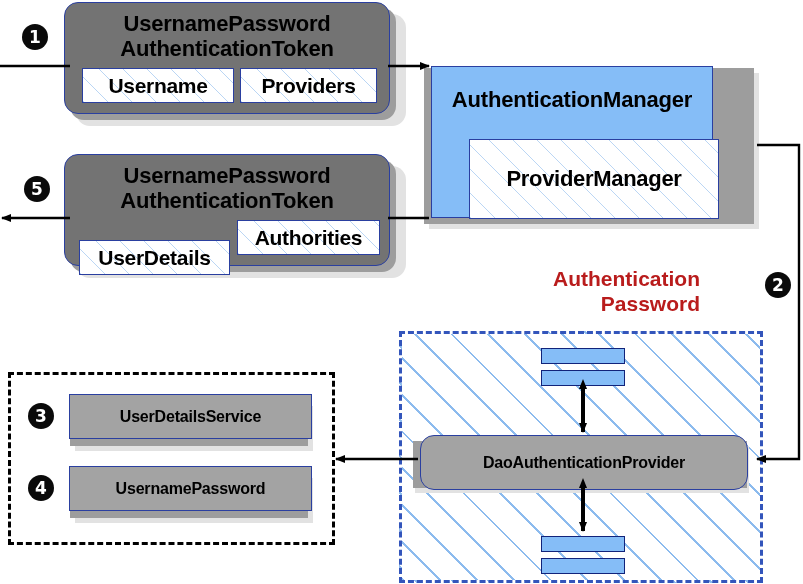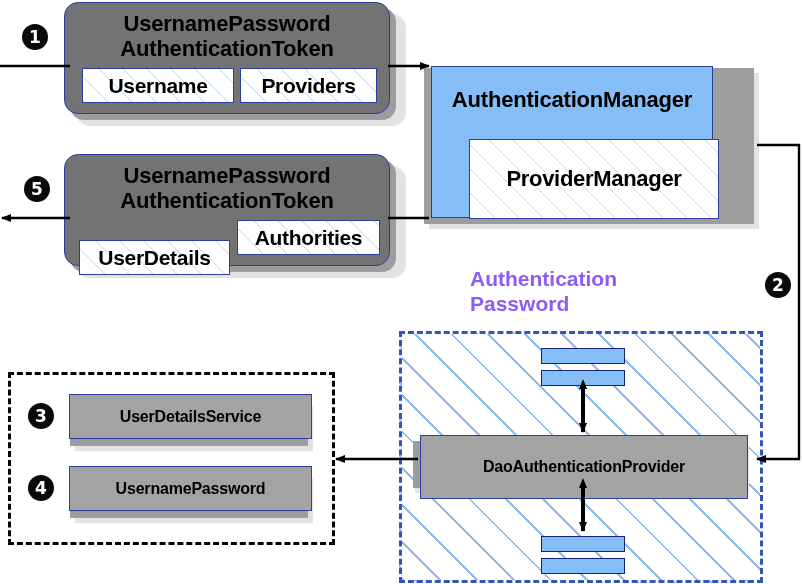--- a/index.html
+++ b/index.html
@@ -171,24 +171,24 @@
     align-items: center;
     justify-content: center;
     line-height: 1;
     z-index: 20;
     font-family: "DejaVu Sans", sans-serif;
   }
 
   
   .section-label {
     position: absolute;
-    text-align: left;
+    text-align: right;
     font-weight: bold;
     font-size: 21px;
-    color: #8b5cf6;
+    color: #b91c1c;
     line-height: 25px;
   }
 
   
   #wires {
     position: absolute;
     left: 0; top: 0;
     width: 803px;
     height: 584px;
     z-index: 8;
@@ -266,21 +266,21 @@
     <span>2</span>
   </div>
 
   <div class="dashed-hatched" style="left:399px; top:331px; width:364px; height:252px;"></div>
 
   <div class="mini-bar" style="left:541px; top:348px; width:84px; height:16px;"></div>
   <div class="mini-bar" style="left:541px; top:370px; width:84px; height:16px;"></div>
 
   <div class="flat-shadow2" style="left:415px; top:446px; width:334px; height:47px;"></div>
   <div class="flat-shadow" style="left:413px; top:441px; width:334px; height:47px;"></div>
-  <div class="flat-box" style="left:420px; top:435px; width:328px; height:64px;">DaoAuthenticationProvider</div>
+  <div class="flat-box" style="left:420px; top:435px; width:328px; height:55px;border-radius:14px;">DaoAuthenticationProvider</div>
 
   <div class="mini-bar" style="left:541px; top:536px; width:84px; height:16px;"></div>
   <div class="mini-bar" style="left:541px; top:558px; width:84px; height:16px;"></div>
 
   <div class="dashed-plain" style="left:8px; top:372px; width:327px; height:173px;"></div>
 
   <div class="flat-shadow2" style="left:75px; top:406px; width:238px; height:45px;"></div>
   <div class="flat-shadow" style="left:70px; top:401px; width:238px; height:45px;"></div>
   <div class="flat-box" style="left:69px; top:394px; width:243px; height:45px;">UserDetailsService</div>
   <div class="bullet" style="left:28px; top:403px;">

